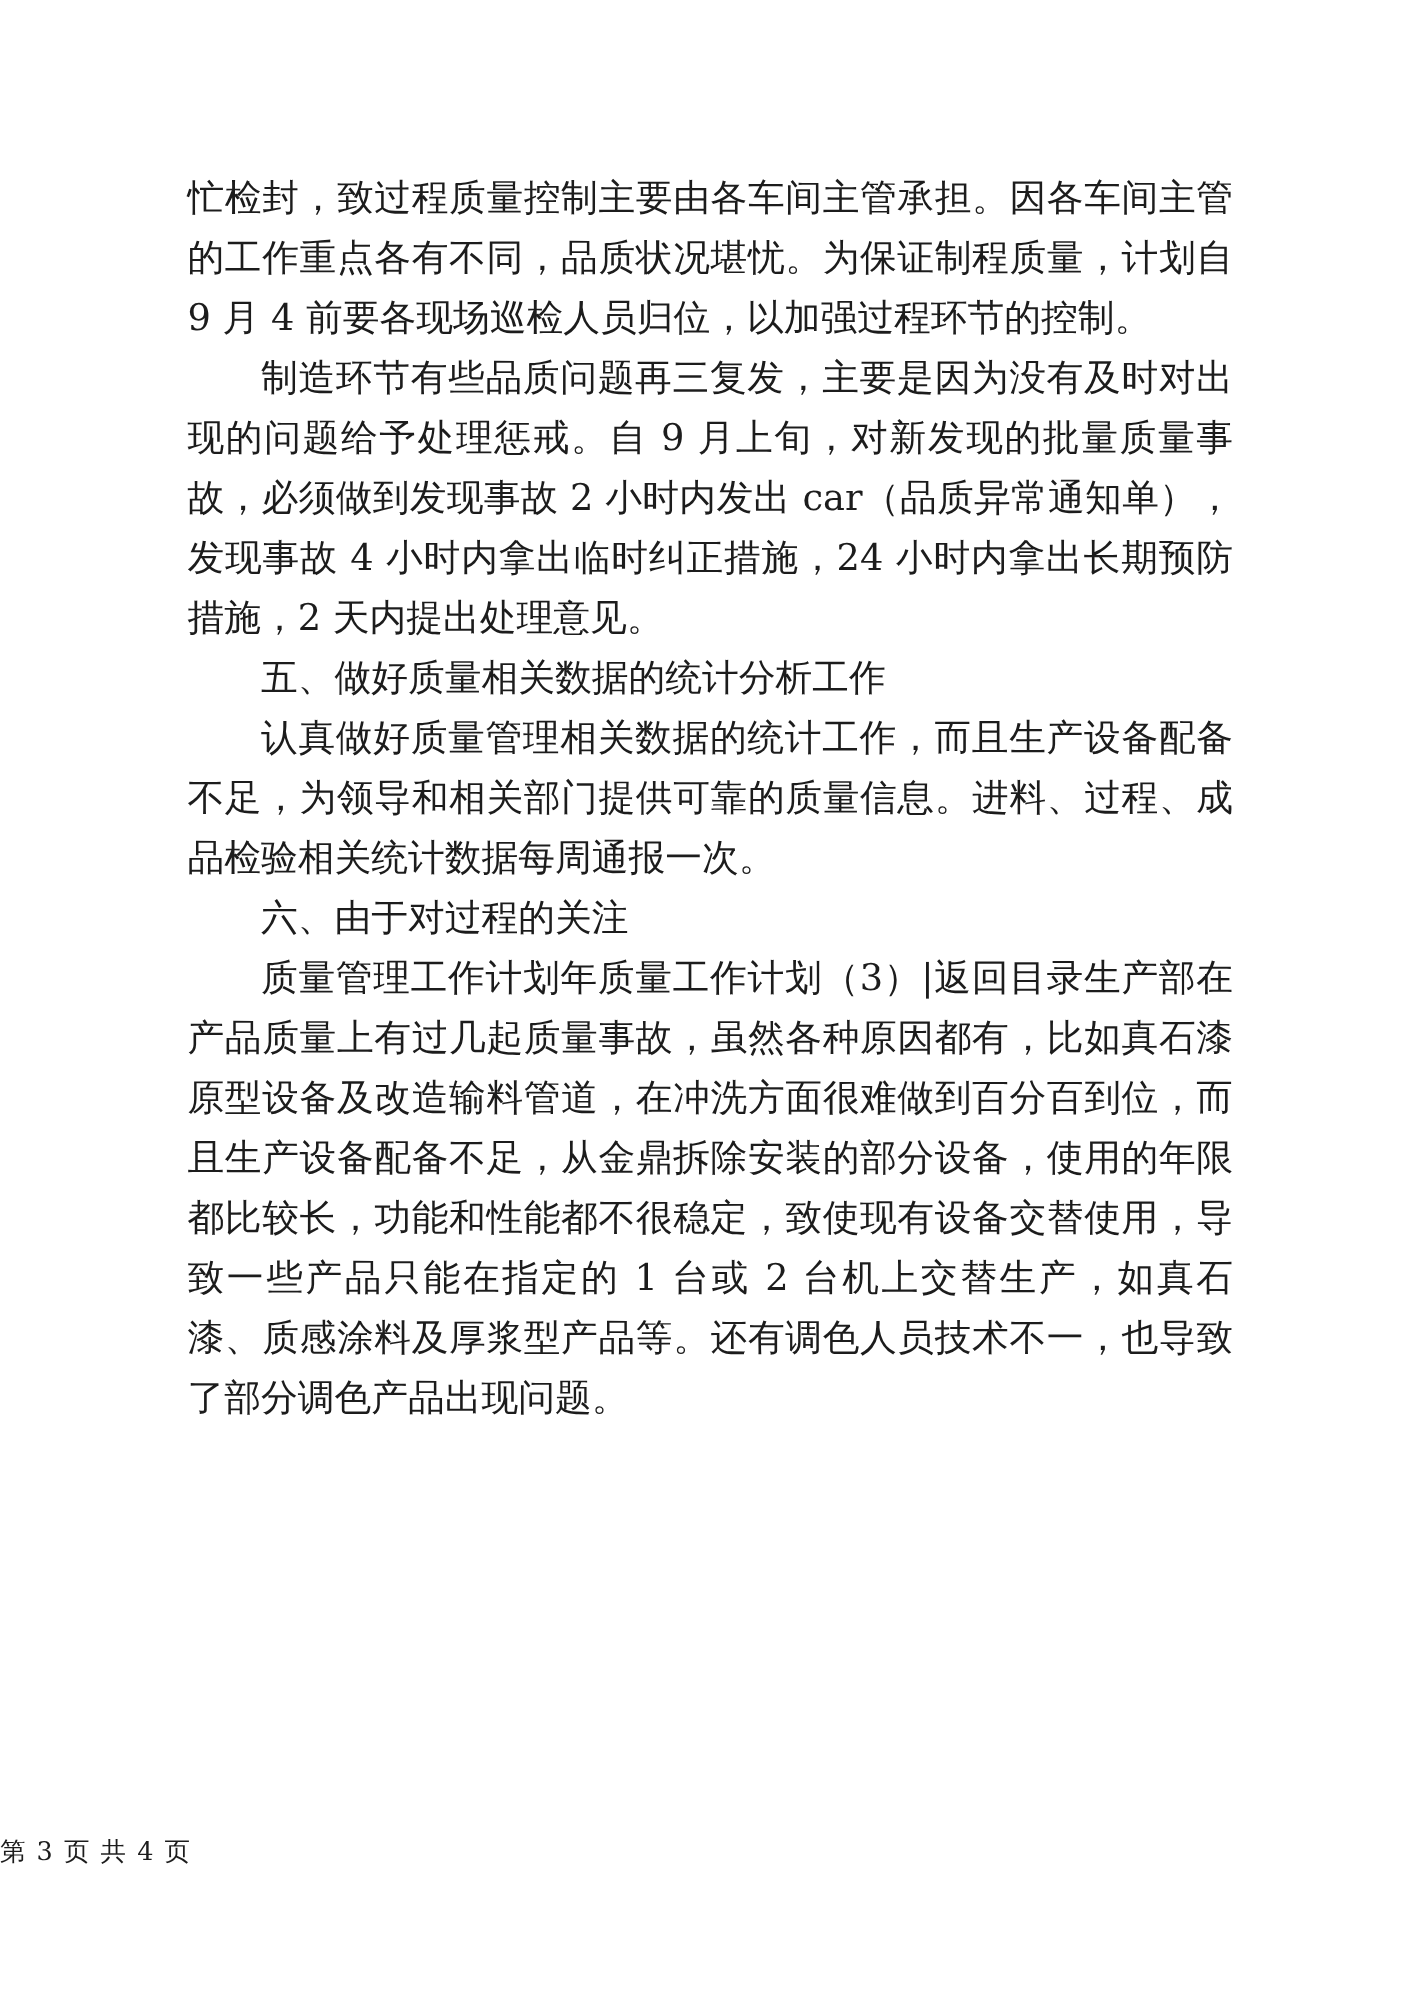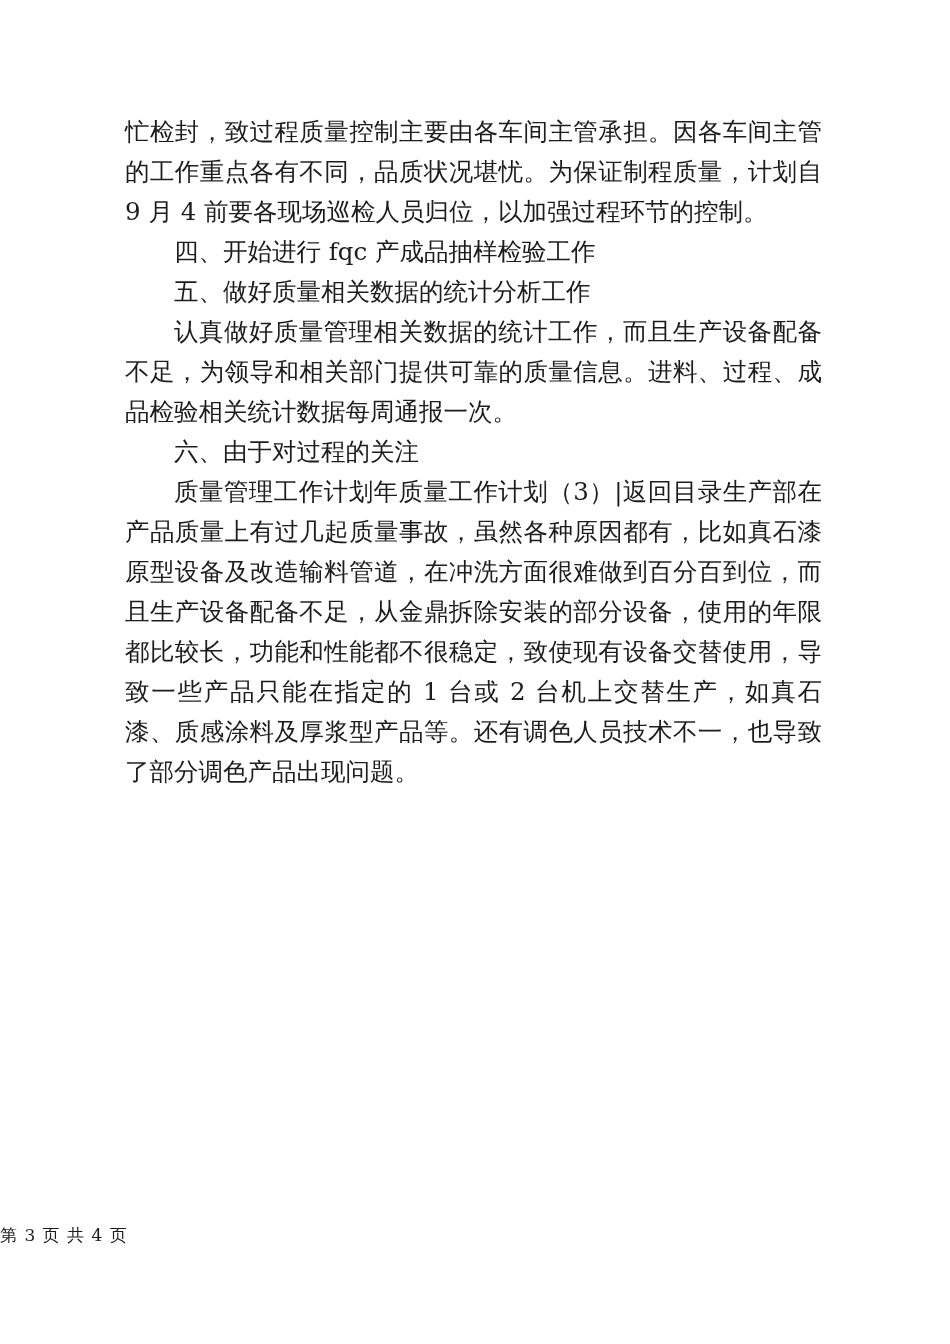--- a/index.html
+++ b/index.html
@@ -65,22 +65,22 @@
 </style>
 </head>
 <body>
 
 <div class="page">
 
   <div class="content">
 
     <p class="para cont">忙检封，致过程质量控制主要由各车间主管承担。因各车间主管的工作重点各有不同，品质状况堪忧。为保证制程质量，计划自 9 月 4 前要各现场巡检人员归位，以加强过程环节的控制。</p>
 
+    <p class="para">制造环节有些品质问题再三复发，主要是因为没有及时对出现的问题给予处理惩戒。自 9 月上旬，对新发现的批量质量事故，必须做到发现事故 2 小时内发出 car（品质异常通知单），发现事故 4 小时内拿出临时纠正措施，24 小时内拿出长期预防措施，2 天内提出处理意见。</p>
 
-    <p class="heading">四、开始进行 fqc 产成品抽样检验工作</p>
 
 
     <p class="heading">五、做好质量相关数据的统计分析工作</p>
 
     <p class="para">认真做好质量管理相关数据的统计工作，而且生产设备配备不足，为领导和相关部门提供可靠的质量信息。进料、过程、成品检验相关统计数据每周通报一次。</p>
 
     <p class="heading">六、由于对过程的关注</p>
 
 
     <p class="para">质量管理工作计划年质量工作计划（3）|返回目录生产部在产品质量上有过几起质量事故，虽然各种原因都有，比如真石漆原型设备及改造输料管道，在冲洗方面很难做到百分百到位，而且生产设备配备不足，从金鼎拆除安装的部分设备，使用的年限都比较长，功能和性能都不很稳定，致使现有设备交替使用，导致一些产品只能在指定的 1 台或 2 台机上交替生产，如真石漆、质感涂料及厚浆型产品等。还有调色人员技术不一，也导致了部分调色产品出现问题。</p>

